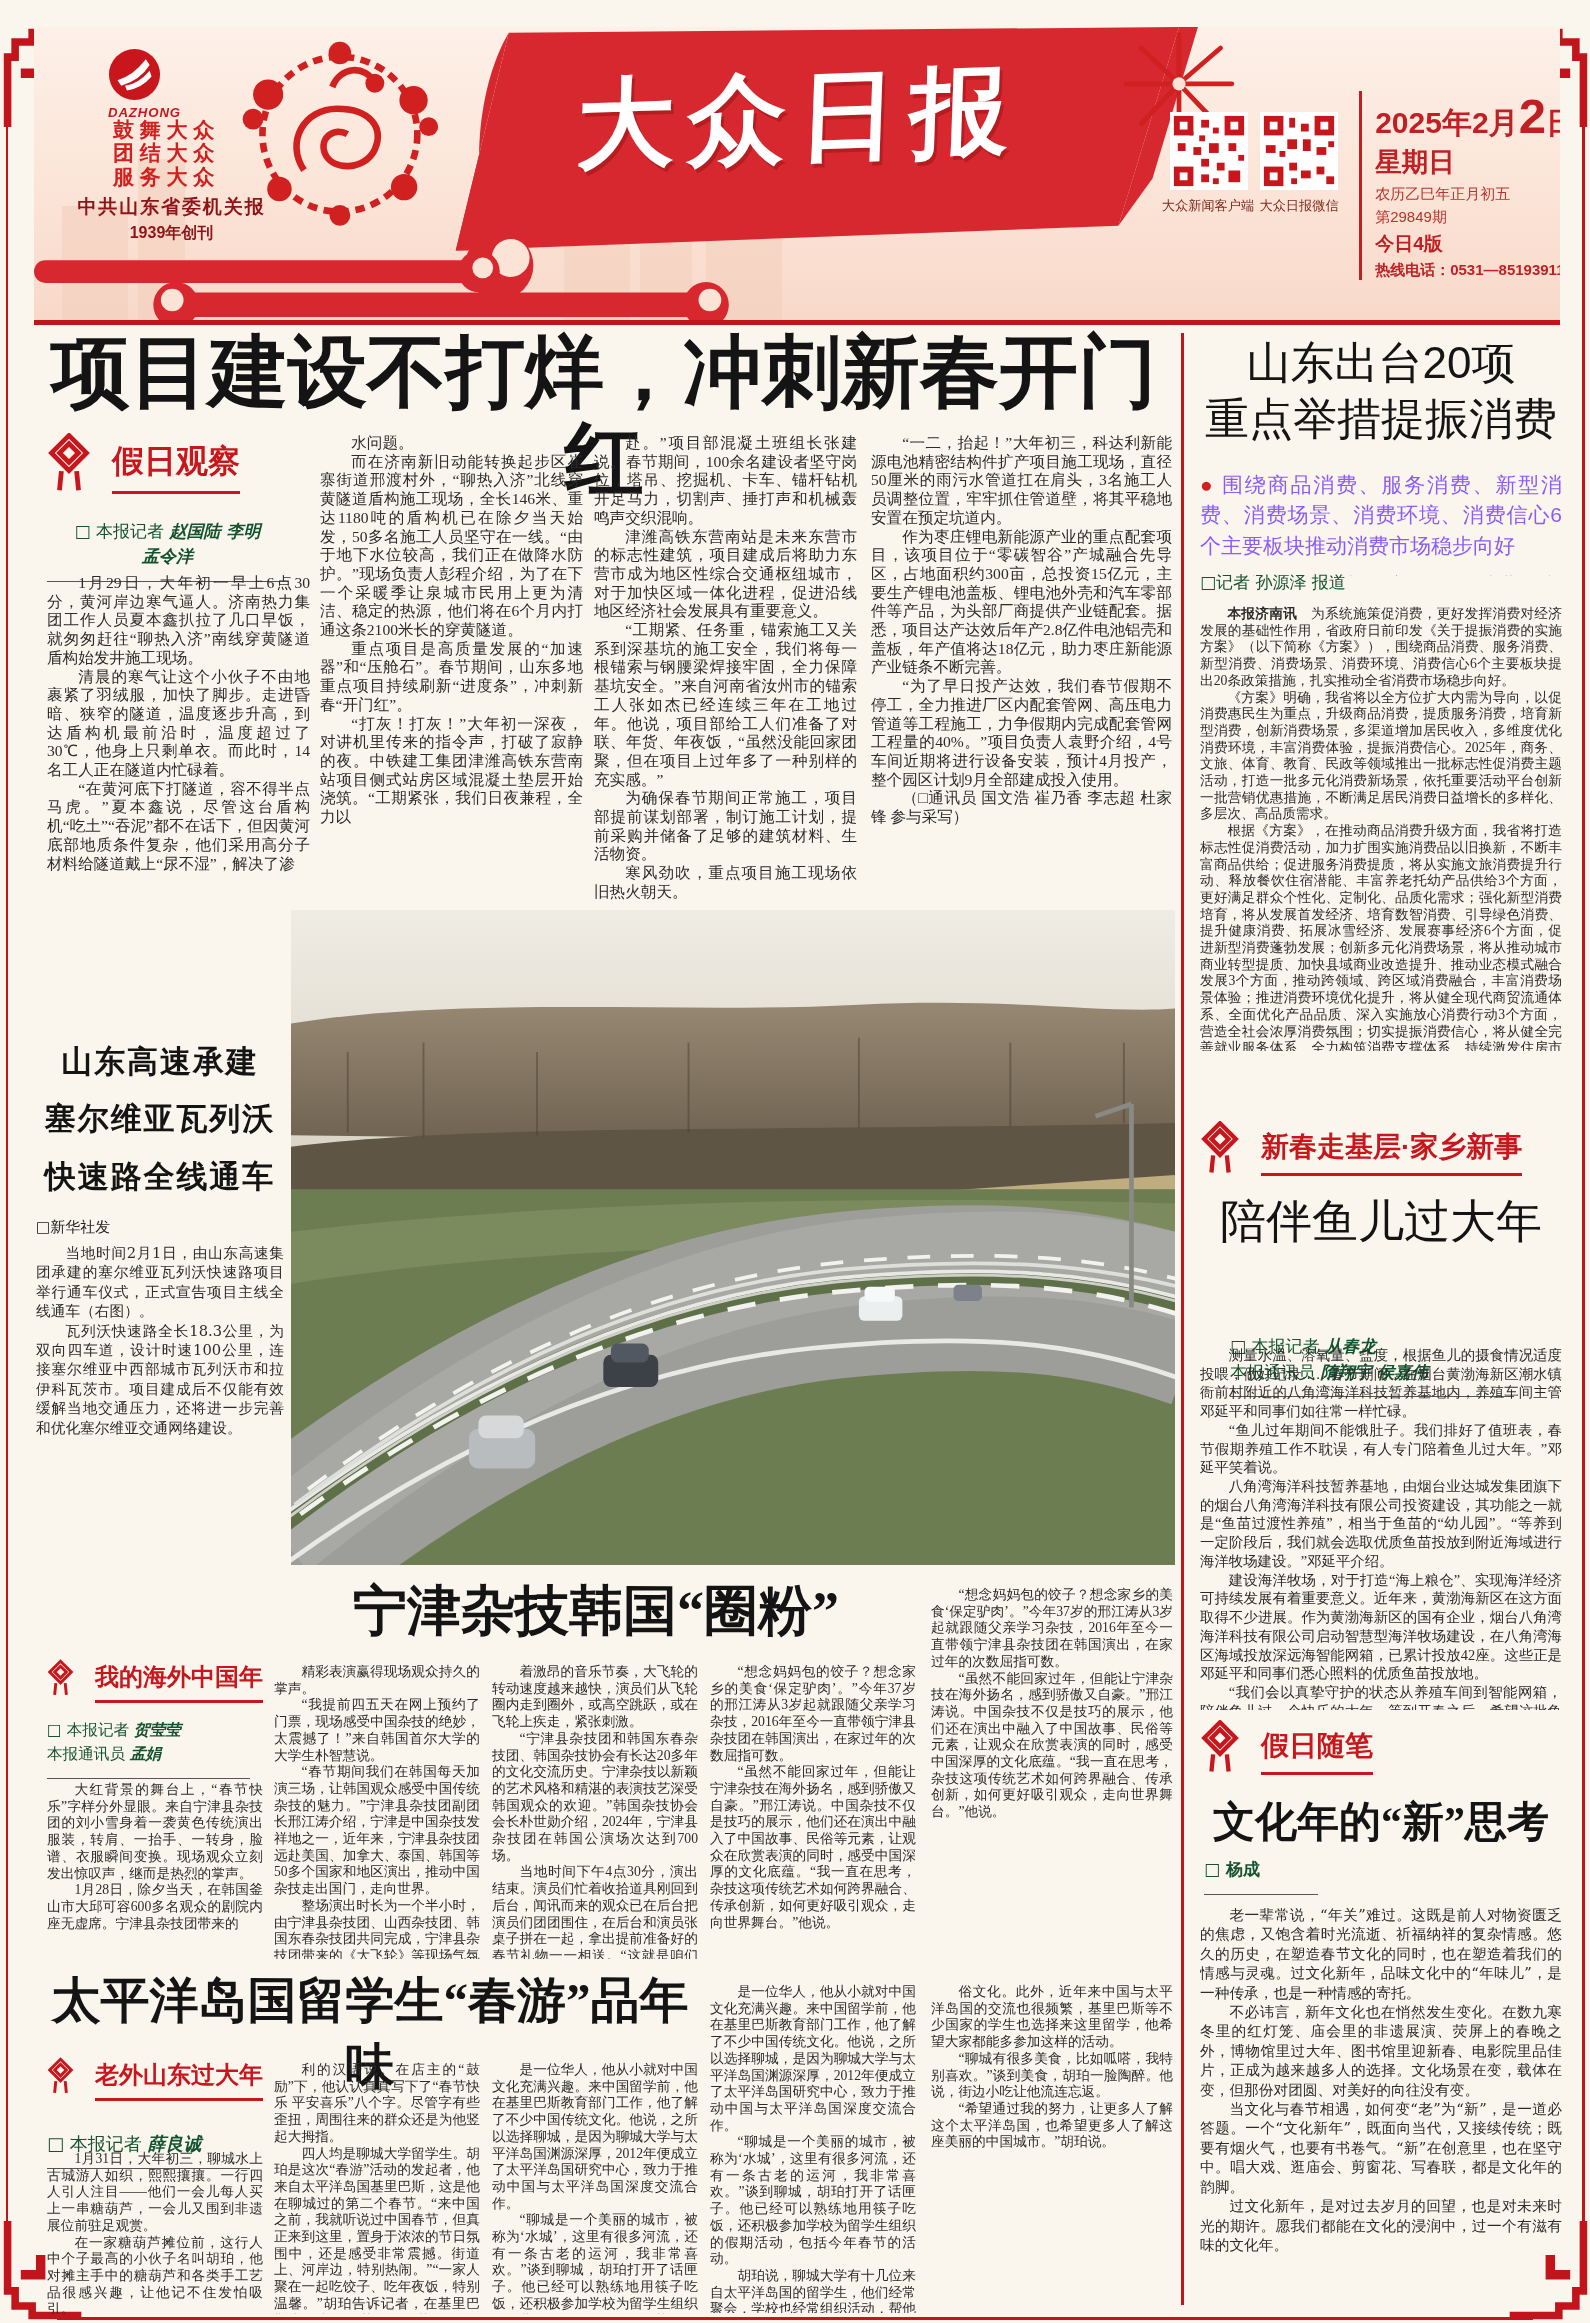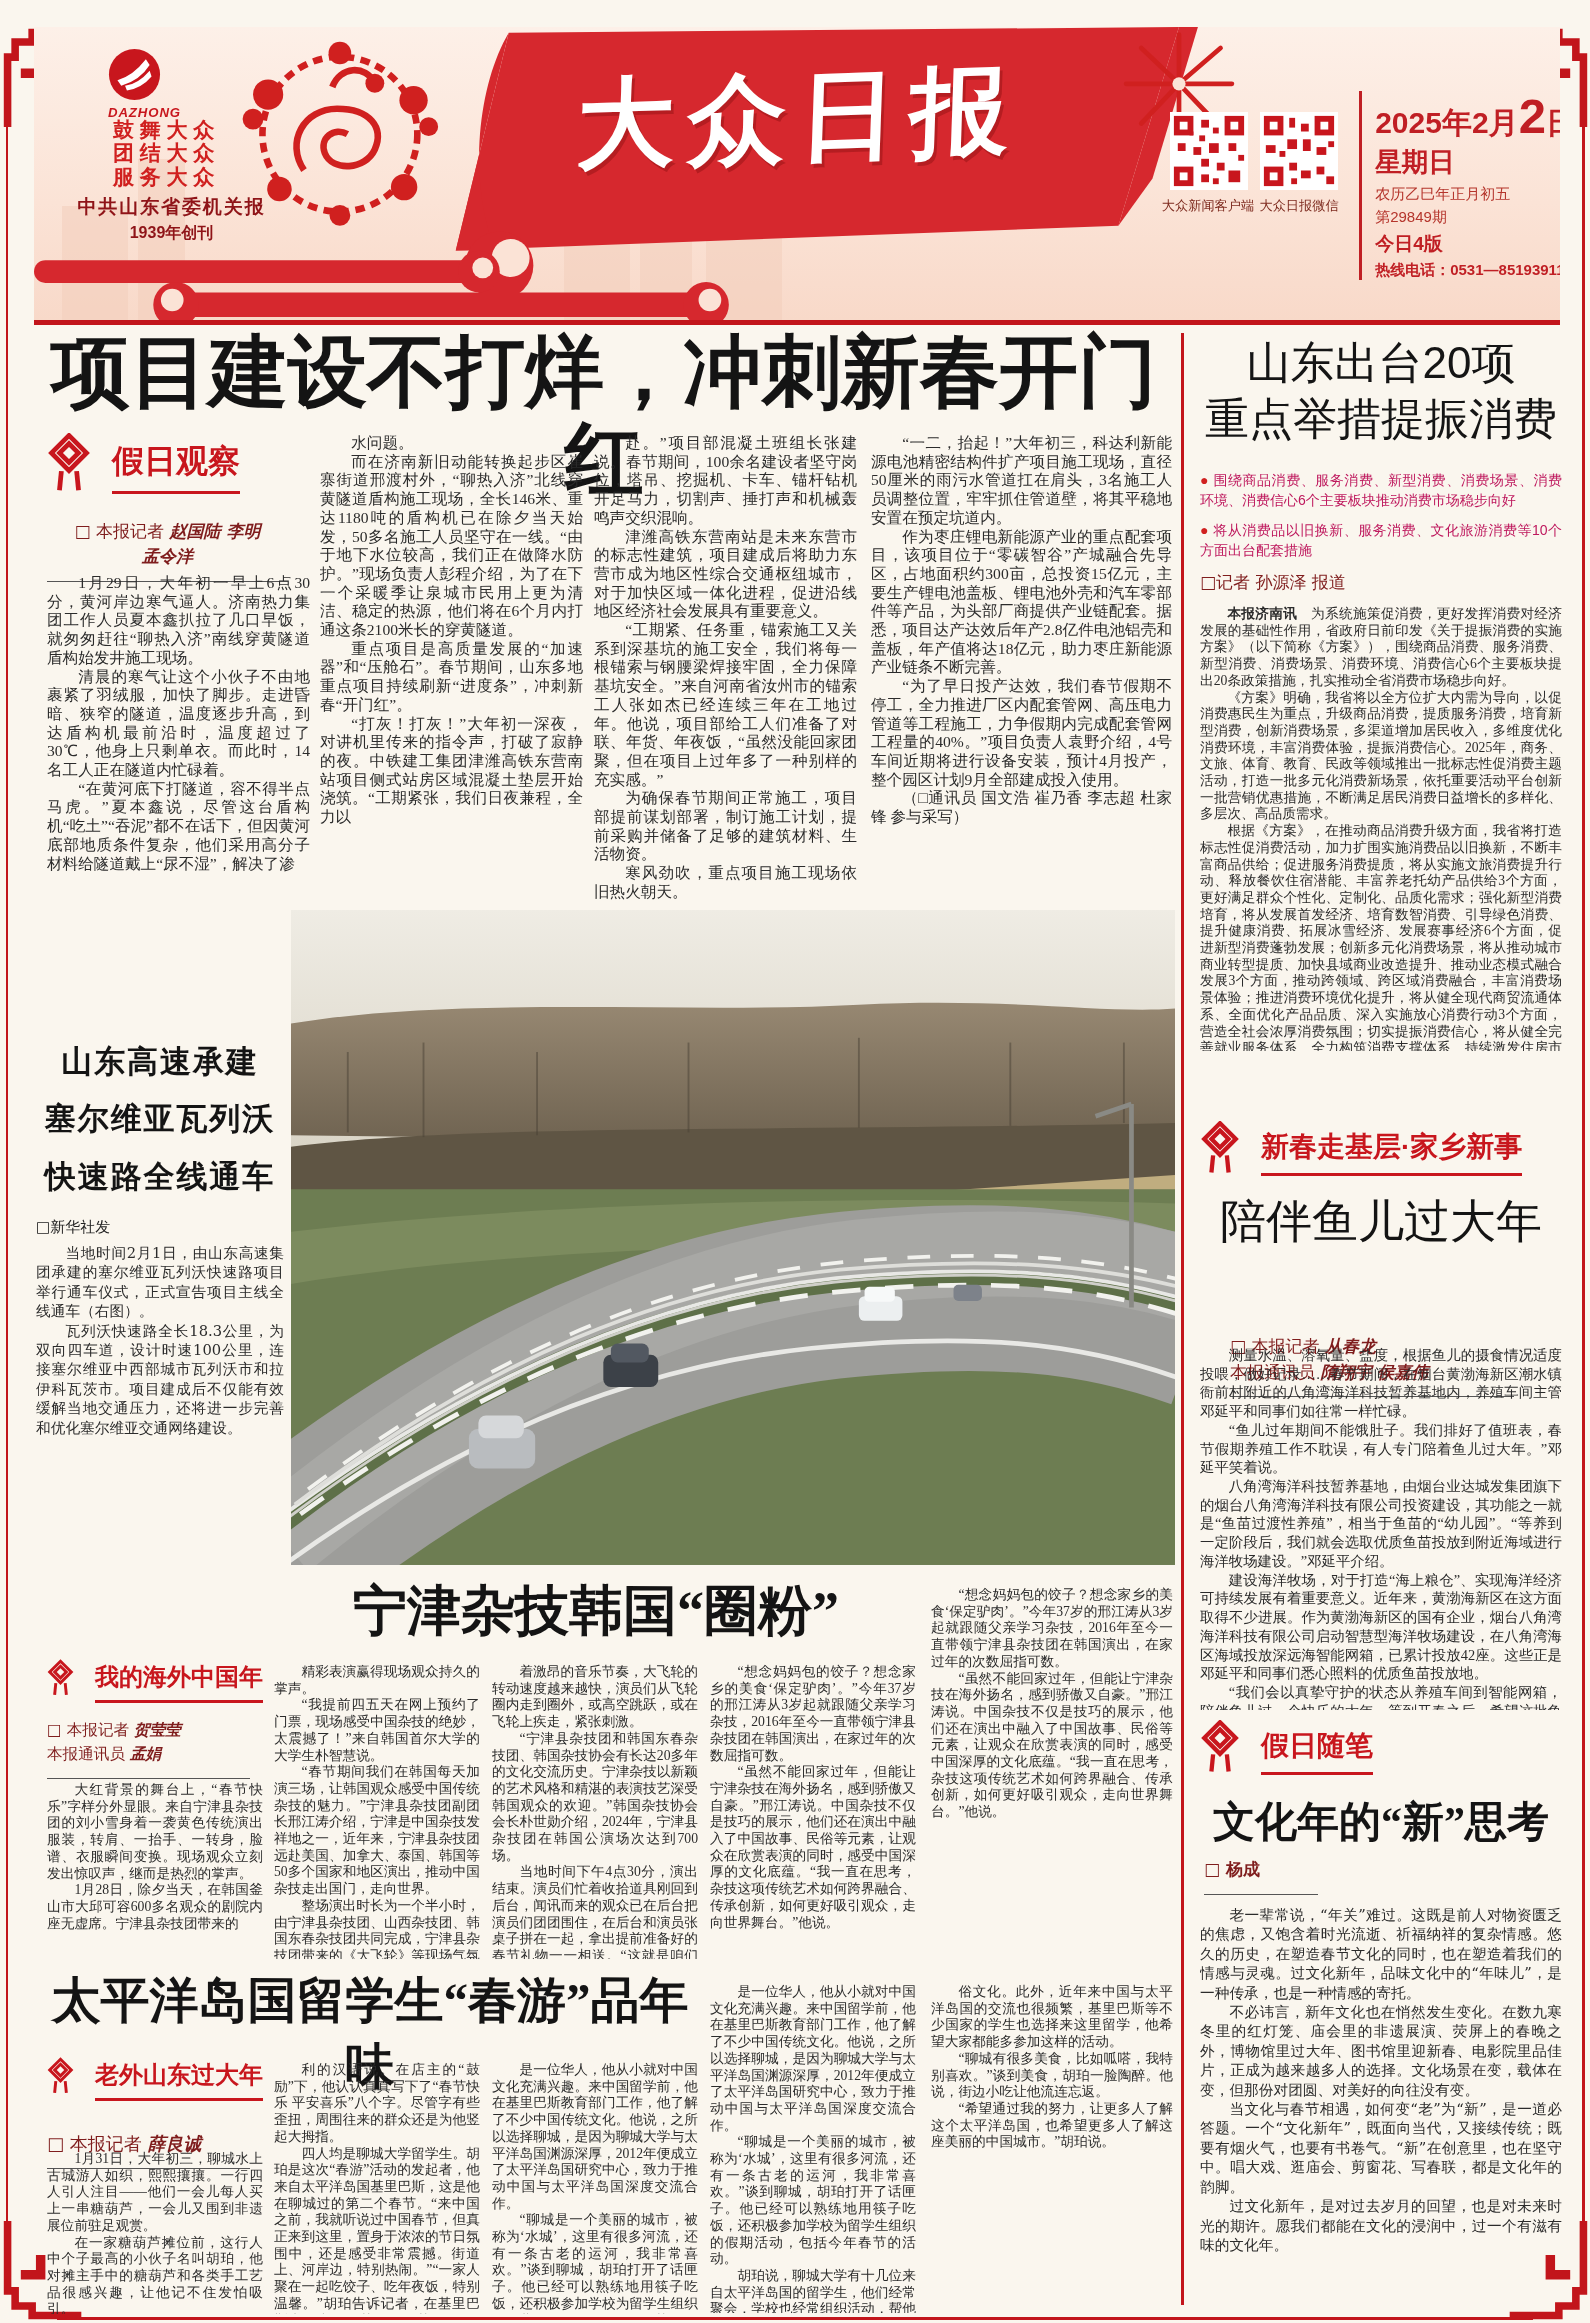--- a/index.html
+++ b/index.html
@@ -42,31 +42,31 @@
   .h-lead{position:absolute;left:34px;top:329px;width:1140px;text-align:center;
      font-family:"Liberation Sans",sans-serif;font-weight:900;font-size:79px;color:#141414;
      letter-spacing:0px;line-height:1.1;}
   .h-sub{font-family:"Liberation Sans",sans-serif;font-weight:400;color:#151515;text-align:center;}
   .h-serif{font-family:"Liberation Serif",serif;font-weight:bold;color:#141414;text-align:center;}
   
   .kicker{display:flex;align-items:flex-end;gap:21px;}
   .kicker-text{font-family:"Liberation Sans",sans-serif;font-weight:900;color:#c8161d;
      border-bottom:3.8px solid #c8161d;padding-bottom:6.6px;white-space:nowrap;}
   
-  .byline{font-family:"DejaVu Serif",serif;font-size:17px;color:#7f1d1d;line-height:1.5;}
+  .byline{font-family:"DejaVu Serif",serif;font-size:17px;color:#14532d;line-height:1.5;}
   .byline .names{font-style:italic;font-weight:bold;}
   .byline-rule{border-bottom:1.4px solid #555;padding-bottom:11.4px;}
   
   .cols{position:absolute;overflow:hidden;text-align:justify;margin-top:10px;}
   .para{margin:0;text-indent:2em;}
   .body-lead{font-size:15.6px;line-height:1.2;}
   .body-sm{font-size:13.7px;line-height:1.22;}
   .body-kai{font-family:"DejaVu Serif",serif;font-size:14.7px;line-height:1.32;}
-  .bullet{margin:0 0 9.5px 0;font-family:"Liberation Sans",sans-serif;font-size:14px;
-     line-height:1.45;color:#be185d;text-indent:0;}
+  .bullet{margin:0 0 9.5px 0;font-family:"Liberation Sans",sans-serif;font-size:21px;
+     line-height:1.45;color:#8b5cf6;text-indent:0;}
   .bullet::before{content:"● ";color:#d0201f;}
   .dateline{font-weight:bold;font-family:"Liberation Sans",sans-serif;}
   
   .photo{position:absolute;left:291px;top:910px;width:884px;height:655px;overflow:hidden;}
   
   .serbia-h{font-size:31px;line-height:1.85;letter-spacing:1.9px;}
   .credit{font-family:"DejaVu Serif",serif;font-size:15px;color:#222;}
 </style>
 </head>
 <body>

